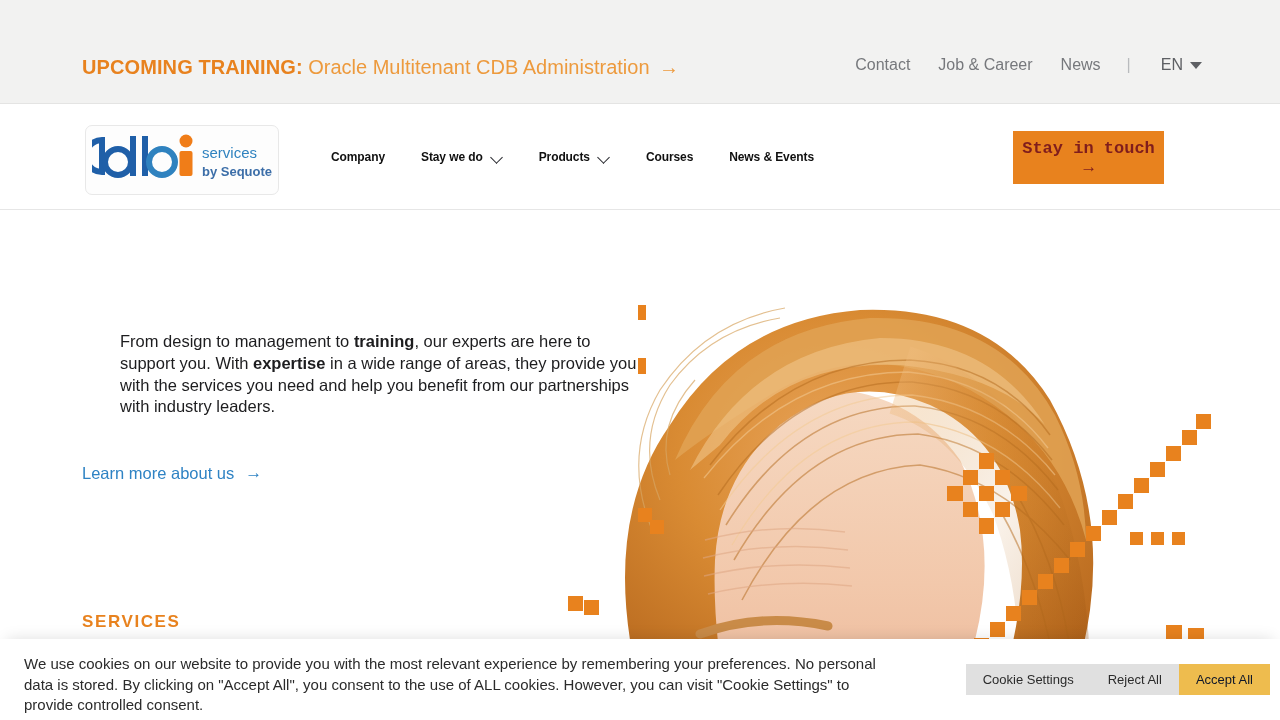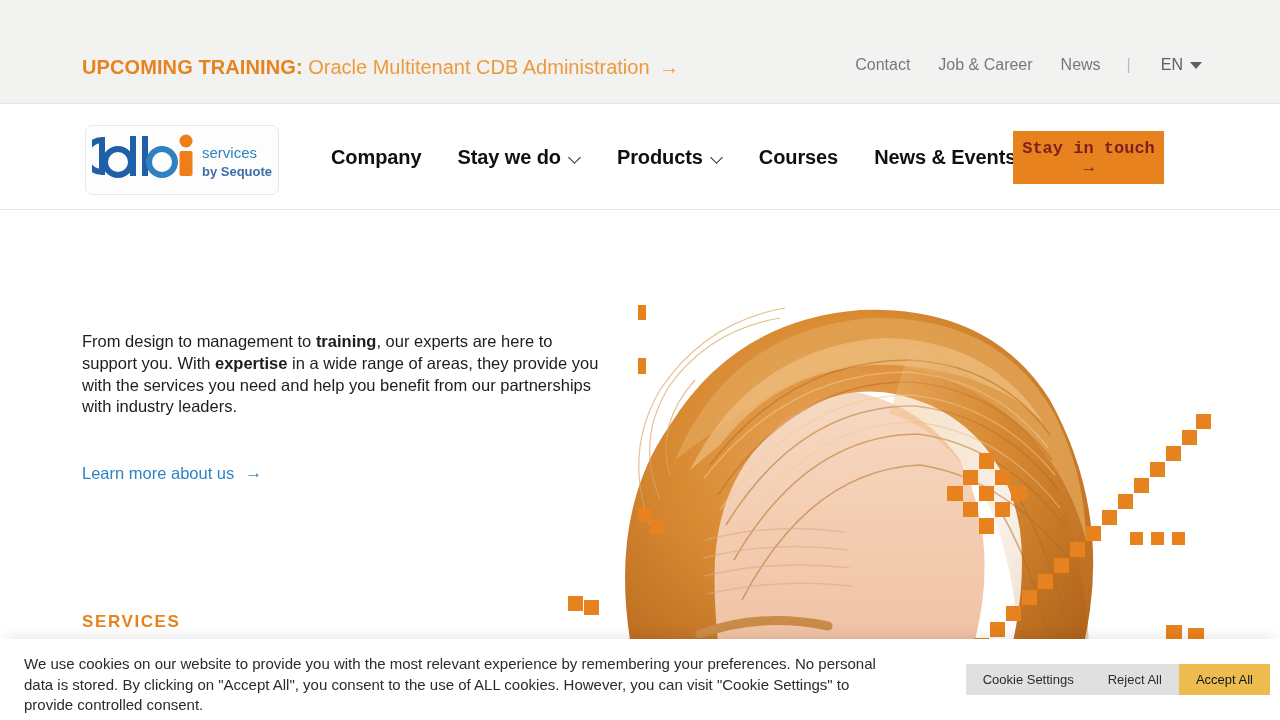--- a/index.html
+++ b/index.html
@@ -57,21 +57,21 @@
     overflow:hidden;
   }
   .logo svg { display:block; }
 
   .mainnav {
     position:absolute; left:331px; top:0; height:106px;
     display:flex; align-items:center; gap:0;
   }
   .nav-item {
     display:flex; align-items:center; gap:9px;
-    font-size:20px; font-weight:bold; color:#101010;
+    font-size:12px; font-weight:bold; color:#101010;
     padding:0 18px; cursor:pointer; white-space:nowrap; letter-spacing:-.1px;
   }
   .nav-item:first-child { padding-left:0; }
   .nav-chev {
     width:11px; height:11px; position:relative; display:inline-block;
   }
   .nav-chev::before {
     content:""; position:absolute; left:0; top:1px;
     width:8px; height:8px;
     border-right:1.6px solid #23242a; border-bottom:1.6px solid #23242a;
@@ -89,20 +89,21 @@
   
   .hero { position:absolute; left:0; top:210px; width:1280px; height:510px; background:#fff; overflow:hidden;}
   .hero-text { position:absolute; left:82px; top:88px; width:540px; }
   .hero-title {
     font-size:40px; line-height:44px; font-weight:bold; color:#0b56a4;
     letter-spacing:-.3px;
   }
   .hero-para {
     margin-top:33px; font-size:16.5px; line-height:21.8px; color:#1d1d1f;
     width:525px;
+    margin-left:38px;
   }
   .hero-para b { font-weight:bold; }
   .hero-link {
     margin-top:45px; display:inline-flex; align-items:center; gap:11px;
     font-size:16.5px; color:#2f83c4; cursor:pointer; text-decoration:none;
     font-weight:500;
   }
   .hero-link .arr { font-size:17px; }
   .services-label {
     position:absolute; left:82px; top:402px;

